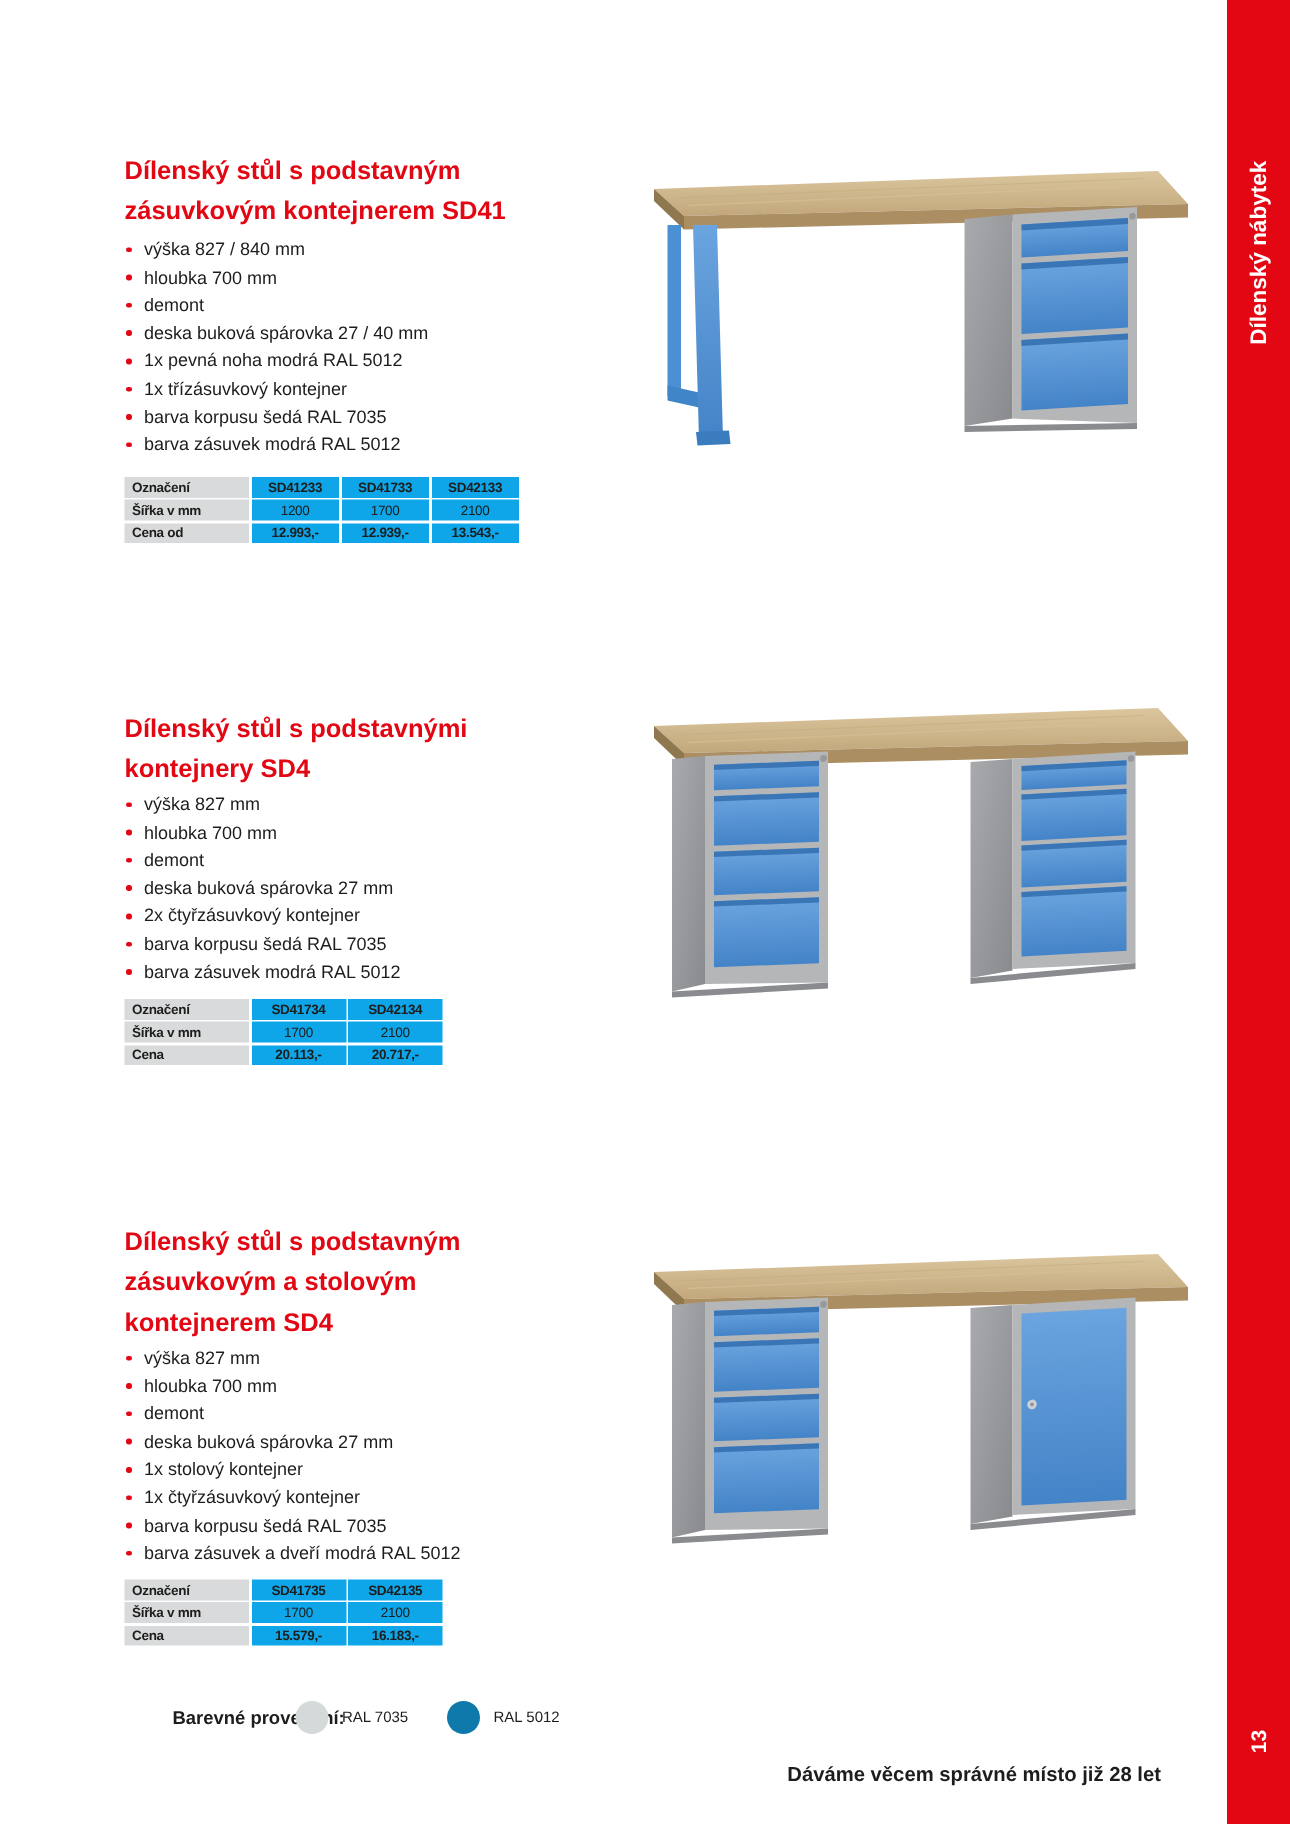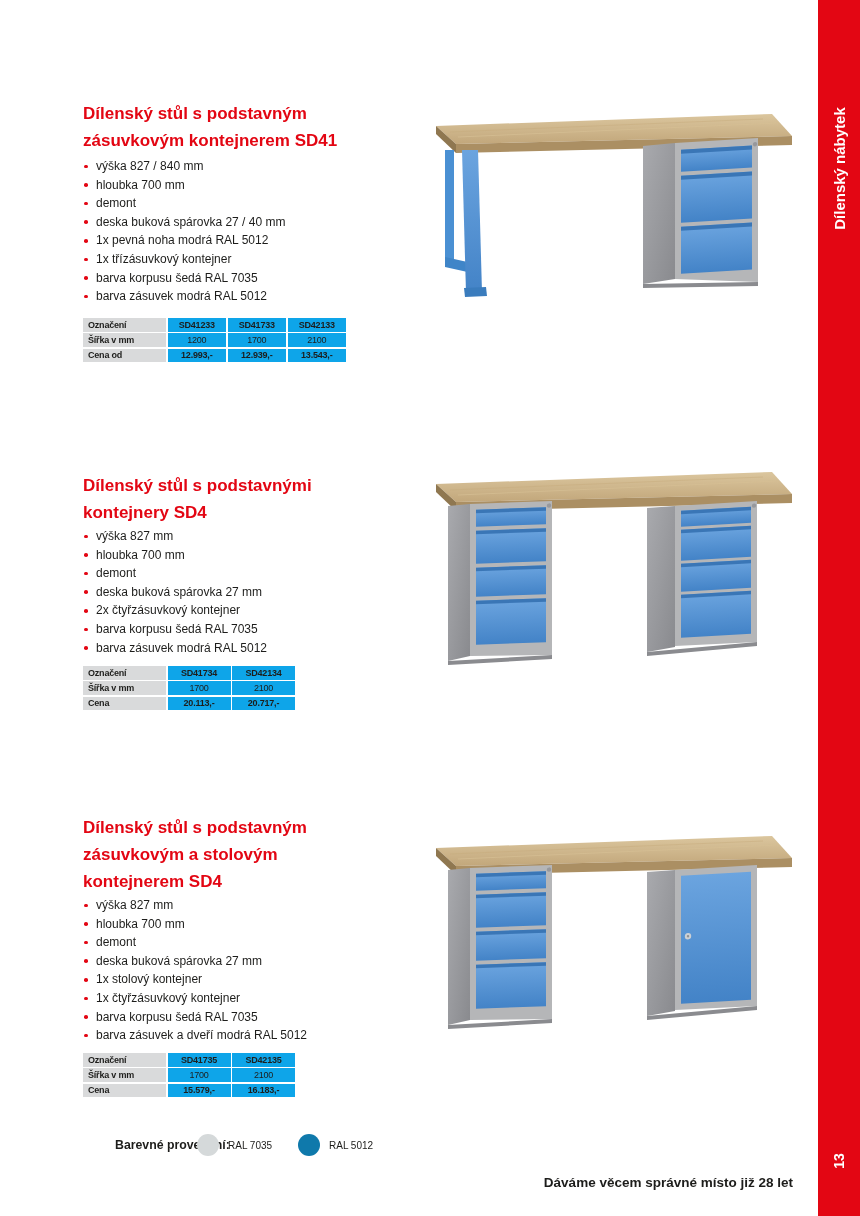--- a/index.html
+++ b/index.html
@@ -40,21 +40,21 @@
   .product-img{position:absolute;left:428px;width:365px;height:200px;}
   .img1{top:108px;} .img2{top:466px;} .img3{top:830px;}
 
   
   .legend-label{position:absolute;left:83px;top:1138px;font-size:12.3px;font-weight:700;padding-left:32px;}
   .swatch{position:absolute;top:1134px;width:22px;height:22px;border-radius:50%;}
   .swatch-1{left:197px;} .swatch-2{left:298px;}
   .swatch-label{position:absolute;top:1140px;font-size:10px;}
   .swatch-label-1{left:228px;} .swatch-label-2{left:329px;}
 
-  .footer-tagline{position:absolute;right:67px;top:1175px;font-size:13.5px;font-weight:700;text-align:center;}
+  .footer-tagline{position:absolute;right:86px;top:1175px;font-size:13.5px;font-weight:700;text-align:center;}
 </style>
 </head>
 <body>
 
 <div class="red-bar"></div>
 <div class="vert-box sidebar-label-box">
   <span>Dílenský nábytek</span>
 </div>
 <div class="vert-box page-num-box">
   <span>13</span>

